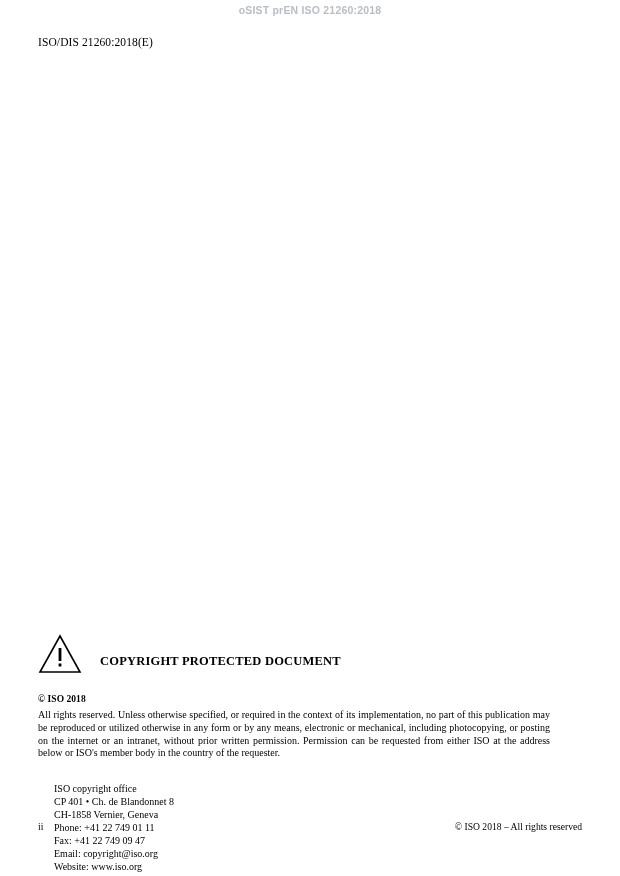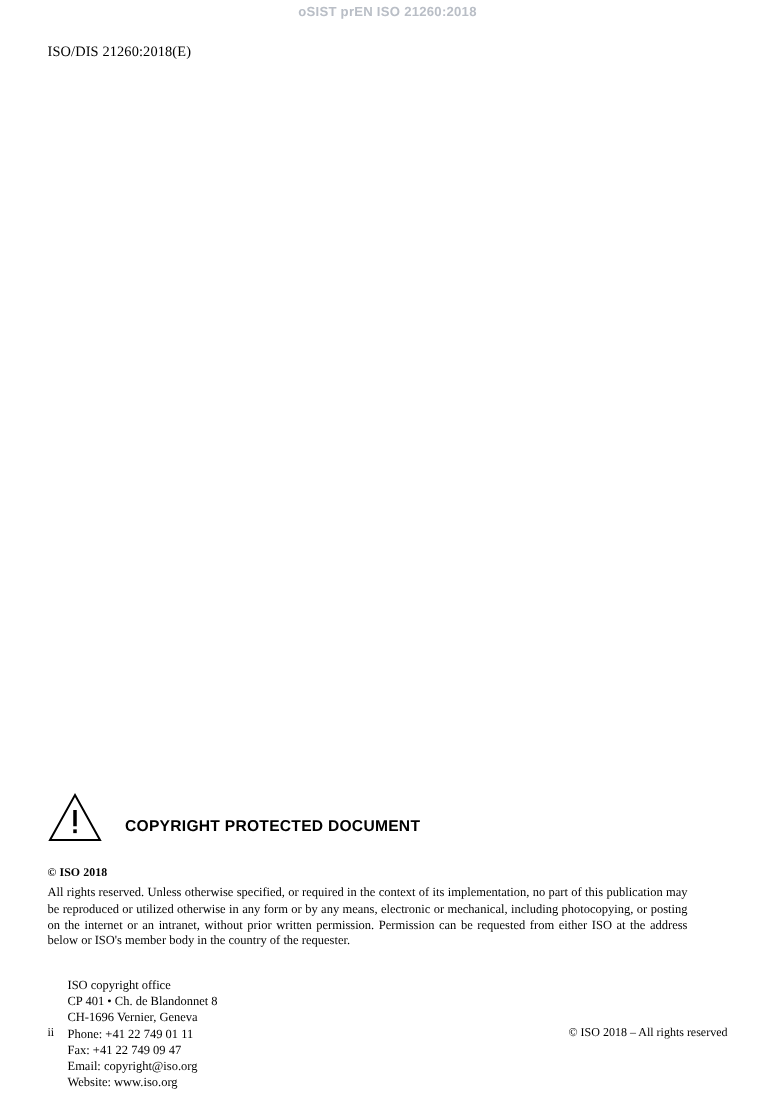--- a/index.html
+++ b/index.html
@@ -55,21 +55,21 @@
     align-items: center;
     height: 48px;
   }
   .warn-icon {
     width: 44px;
     height: 40px;
     flex: 0 0 auto;
     margin-left: 0px;
   }
   .cp-title {
-    font-family: Liberation Sans, sans-serif;
+    font-family: Liberation Serif, serif;
     font-weight: bold;
     font-size: 12.5px;
     letter-spacing: 0.2px;
     margin-left: 18px;
     margin-top: 14px;
   }
   .cp-year {
     font-size: 9.5px;
     margin-top: 16px;
     margin-bottom: 0;
@@ -134,21 +134,21 @@
       <div class="cp-title">COPYRIGHT PROTECTED DOCUMENT</div>
     </div>
 
     <div class="cp-year">©  ISO 2018</div>
 
     <div class="cp-para">All rights reserved. Unless otherwise specified, or required in the context of its implementation, no part of this publication may be reproduced or utilized otherwise in any form or by any means, electronic or mechanical, including photocopying, or posting on the internet or an intranet, without prior written permission. Permission can be requested from either ISO at the address below or ISO's member body in the country of the requester.</div>
 
     <div class="cp-address">
       <div>ISO copyright office</div>
       <div>CP 401 • Ch. de Blandonnet 8</div>
-      <div>CH-1696 Vernier, Geneva</div>
+      <div>CH-1858 Vernier, Geneva</div>
       <div>Phone: +41 22 749 01 11</div>
       <div>Fax: +41 22 749 09 47</div>
       <div>Email: copyright@iso.org</div>
       <div>Website: www.iso.org</div>
     </div>
 
     <div class="cp-published">Published in Switzerland</div>
   </div>
 
   <div class="footer">

